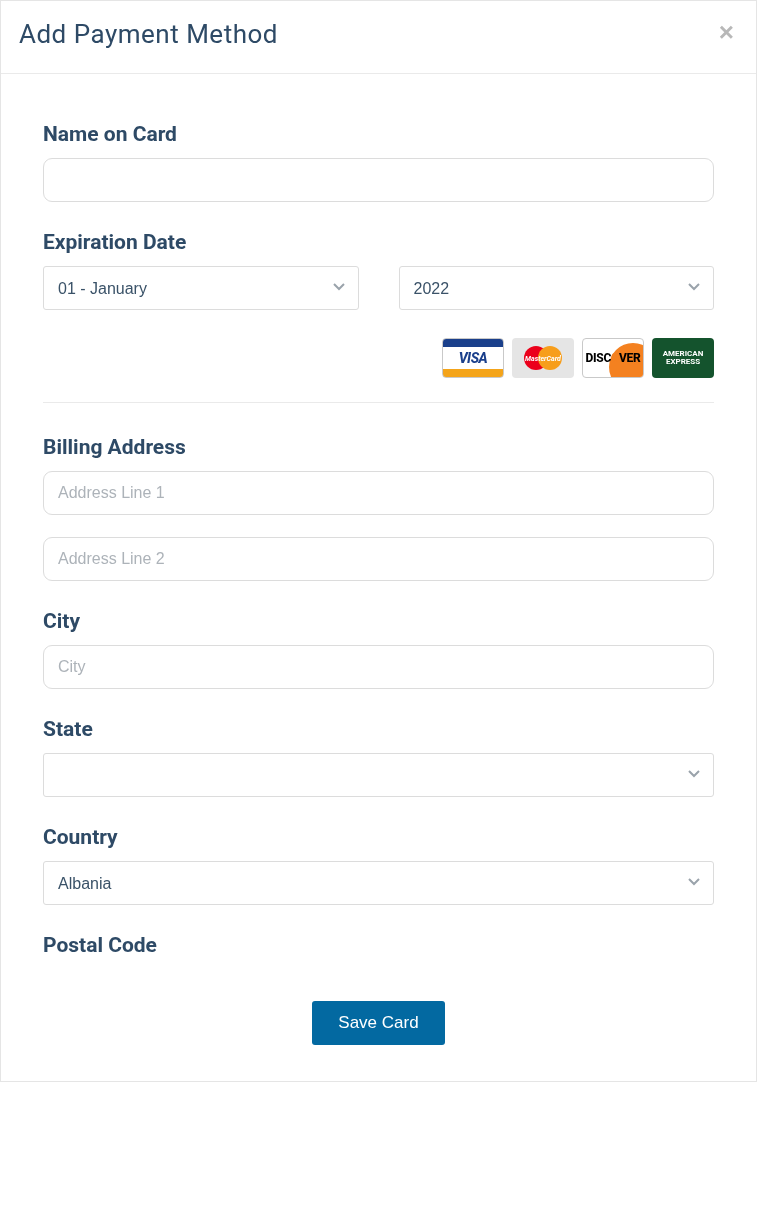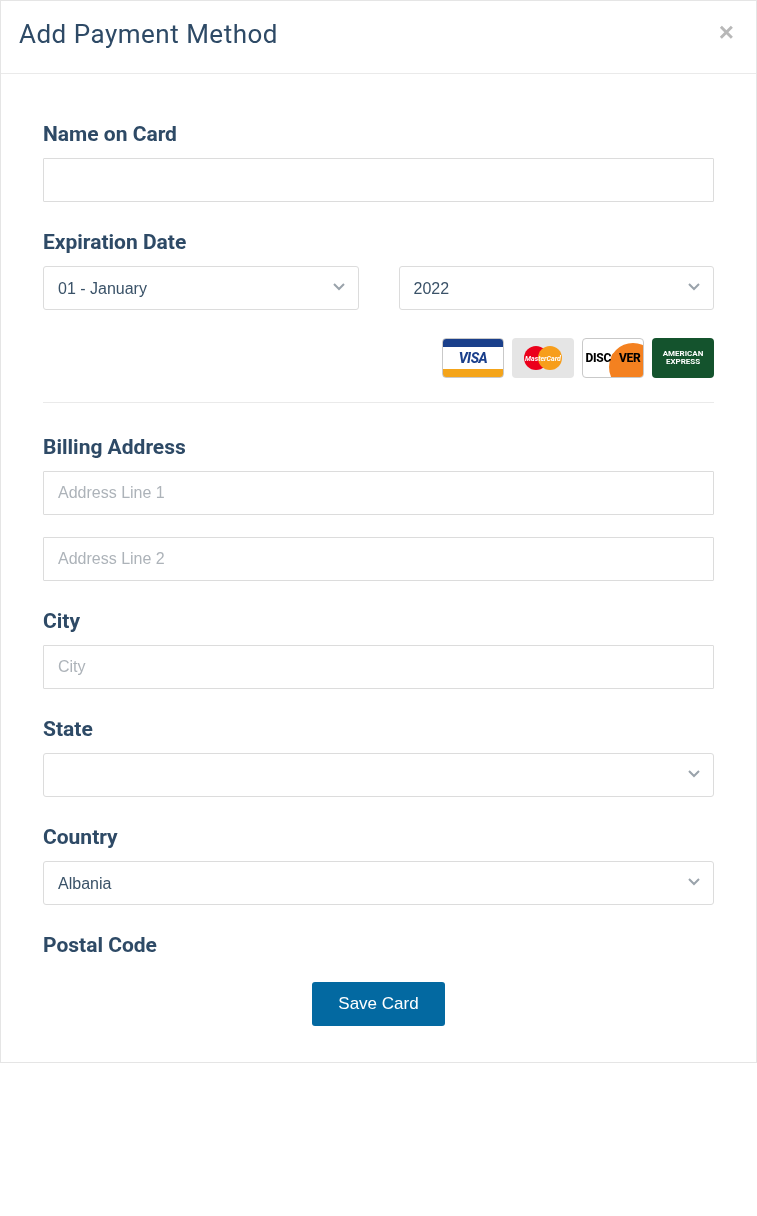--- a/index.html
+++ b/index.html
@@ -47,21 +47,21 @@
     display: block;
     font-size: 21px;
     font-weight: 700;
     color: #2e4a66;
     margin-bottom: 12px;
   }
   .form-input {
     width: 100%;
     height: 44px;
     border: 1px solid #dcdcdc;
-    border-radius: 1px;
+    border-radius: 9px;
     padding: 0 14px;
     font-size: 16px;
     color: #3a5268;
     background: #fff;
   }
   .form-input::placeholder { color: #adb3b9; }
   .stack-gap { margin-bottom: 22px; }
   .card-number-wrap {
     display: flex;
     width: 100%;
@@ -268,21 +268,21 @@
           <option>Albania</option>
         </select>
         <span class="chevron">
           <svg width="16" height="16" viewBox="0 0 16 16">
               <path d="M3 6l5 5 5-5" fill="none" stroke="currentColor" stroke-width="2"></path>
             </svg>
         </span>
       </div>
     </div>
 
-    <div class="form-group" style="margin-bottom:19px;">
+    <div class="form-group" style="margin-bottom:38px;">
       <label class="form-label">Postal Code</label>
     </div>
 
     <div class="footer">
       <button class="save-btn">Save Card</button>
     </div>
 
   </div>
 </div>
 

